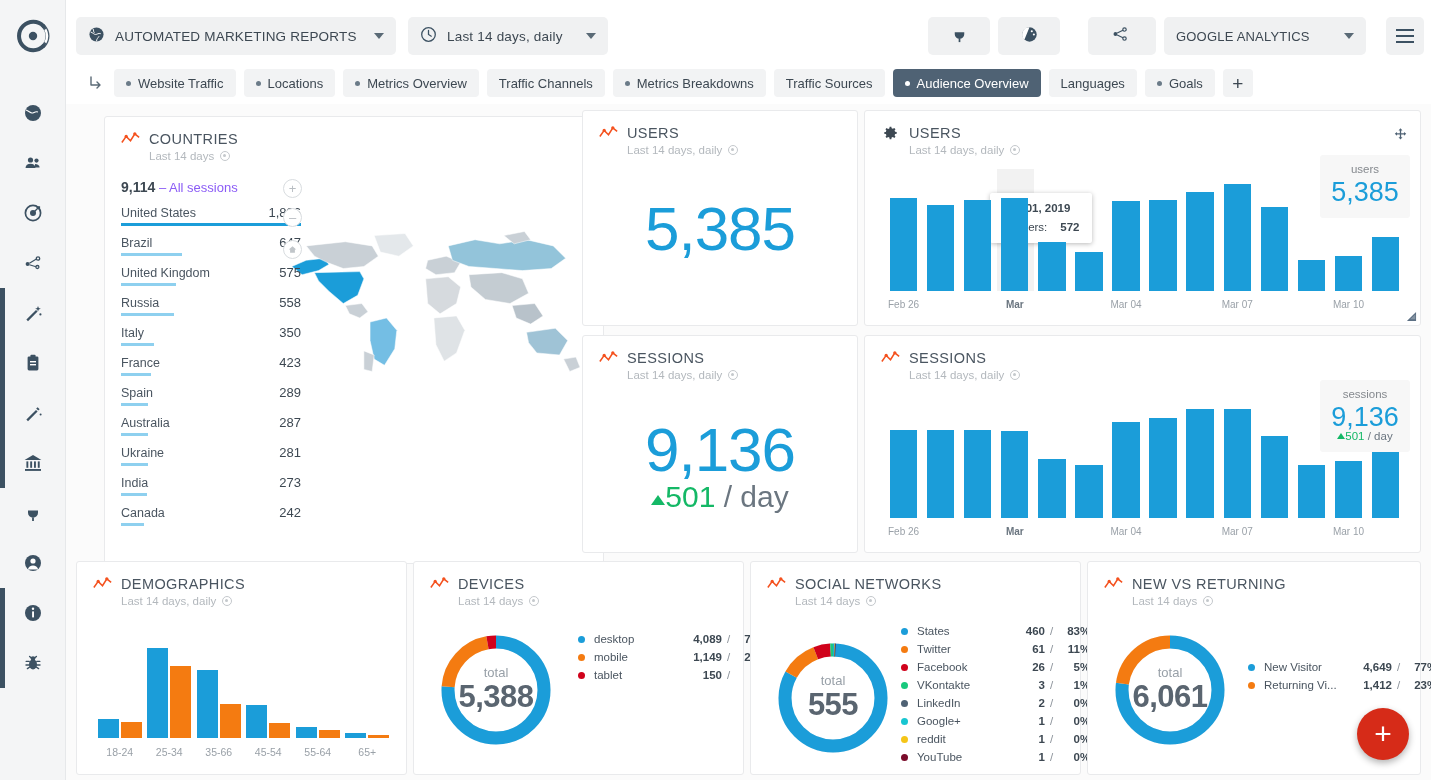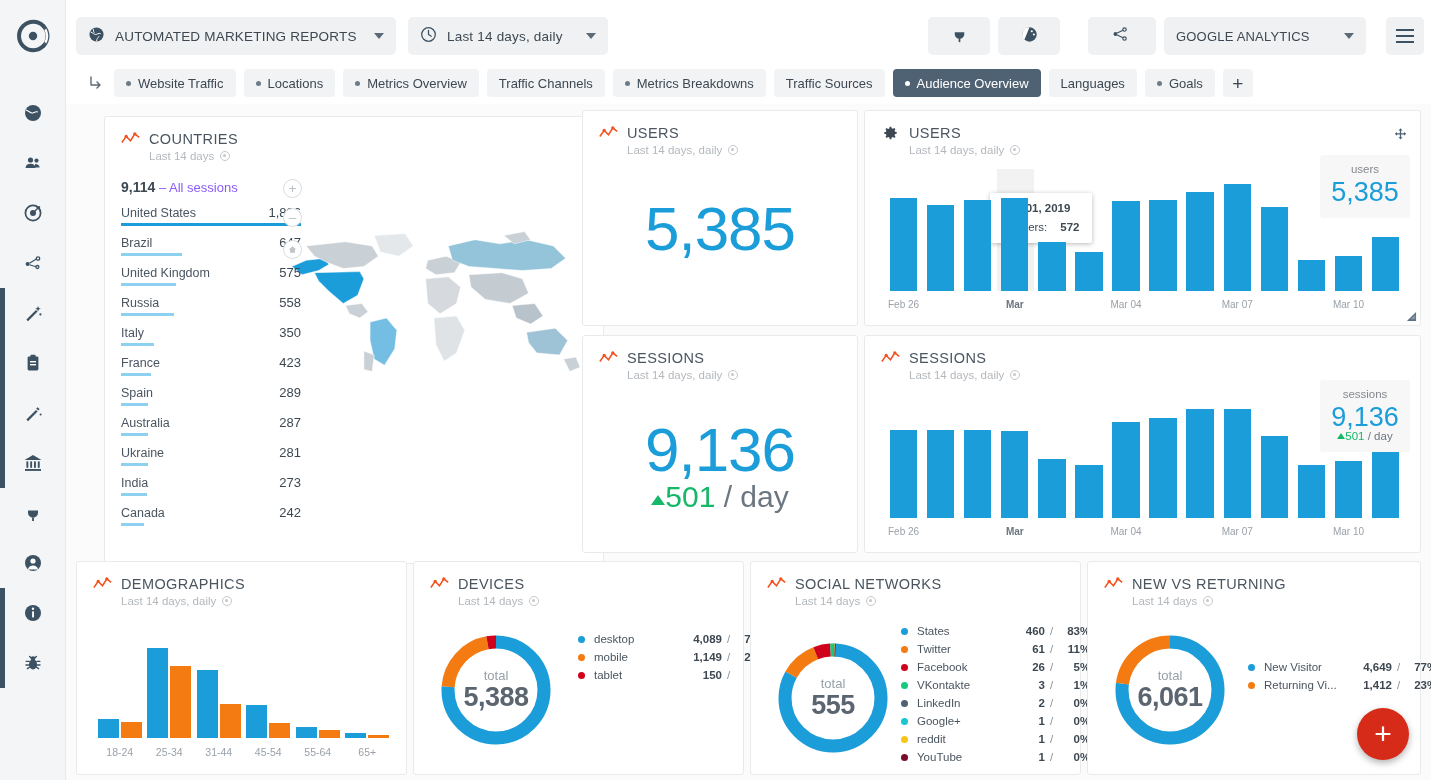--- a/index.html
+++ b/index.html
@@ -235,21 +235,21 @@
     display: flex; height: 14px;
   }
   .demo-axcell { flex: 1; text-align: center; font-size: 10.5px; color: #9aa1a8; }
 
   .donut-wrap { position: absolute; left: 22px; top: 68px; width: 120px; height: 120px; }
   .donut-center {
     position: absolute; left: 0; top: 0; width: 120px; height: 120px;
     display: flex; flex-direction: column; align-items: center; justify-content: center;
   }
   .donut-lab { font-size: 13px; color: #98a0a8; margin-bottom: -1px; }
-  .donut-val { font-size: 27px; font-weight: bold; color: #5a6570; letter-spacing: -.5px; }
+  .donut-val { font-size: 31px; font-weight: bold; color: #5a6570; letter-spacing: -.5px; }
   .legend { position: absolute; top: 68px; font-size: 11.5px; color: #4a5560; }
   .leg-row { display: flex; align-items: center; height: 18px; }
   .leg-dot { width: 7px; height: 7px; border-radius: 50%; margin-right: 9px; flex: none; }
   .leg-name { width: 84px; white-space: nowrap; overflow: hidden; text-overflow: ellipsis; }
   .leg-num { width: 44px; text-align: right; font-weight: bold; color: #3d4852; }
   .leg-sep { padding: 0 5px; color: #8a9199; }
   .leg-pct { width: 32px; text-align: right; font-weight: bold; color: #3d4852; }
 
   .fab {
     position: absolute; right: 22px; bottom: 20px; width: 52px; height: 52px;
@@ -881,21 +881,21 @@
             <div class="demo-bar b2" style="height: 7.23439%;"></div>
           </div>
           <div class="demo-grp">
             <div class="demo-bar b1" style="height: 5.16742%;"></div>
             <div class="demo-bar b2" style="height: 3.10045%;"></div>
           </div>
         </div>
       <div class="demo-axis" id="demo-axis">
           <div class="demo-axcell">18-24</div>
           <div class="demo-axcell">25-34</div>
-          <div class="demo-axcell">31-44</div>
+          <div class="demo-axcell">35-66</div>
           <div class="demo-axcell">45-54</div>
           <div class="demo-axcell">55-64</div>
           <div class="demo-axcell">65+</div>
         </div>
     </div>
 
     <div class="card" id="card-devices">
       <div class="card-head">
         <div class="card-title-row">
           <svg class="spark" viewBox="0 0 22 16">

